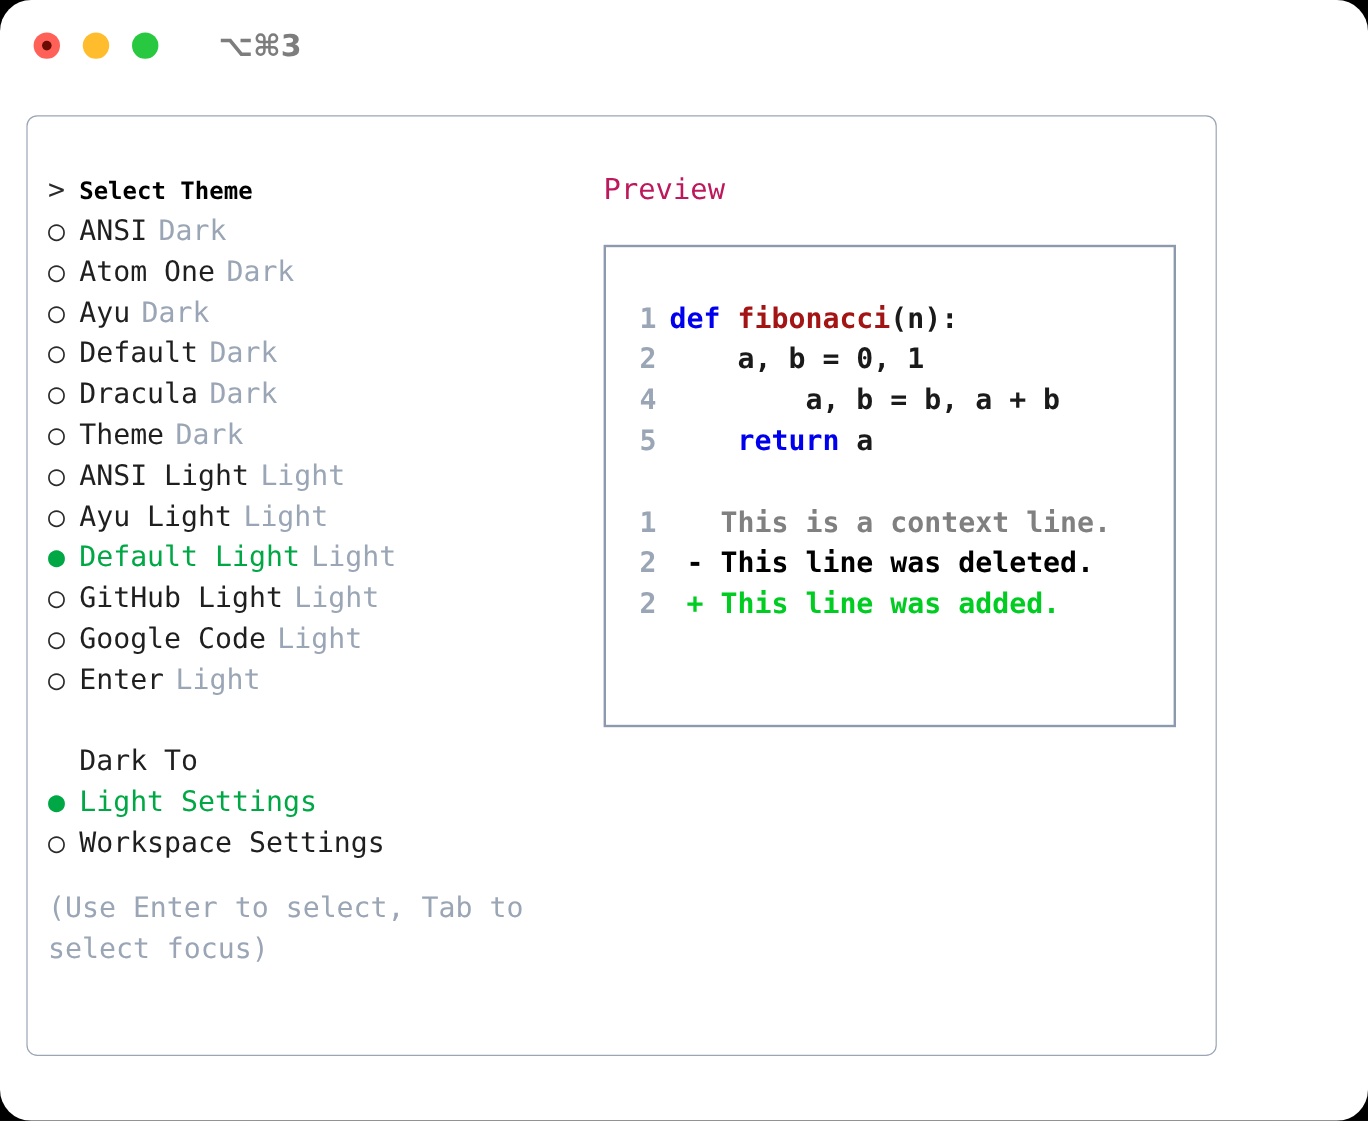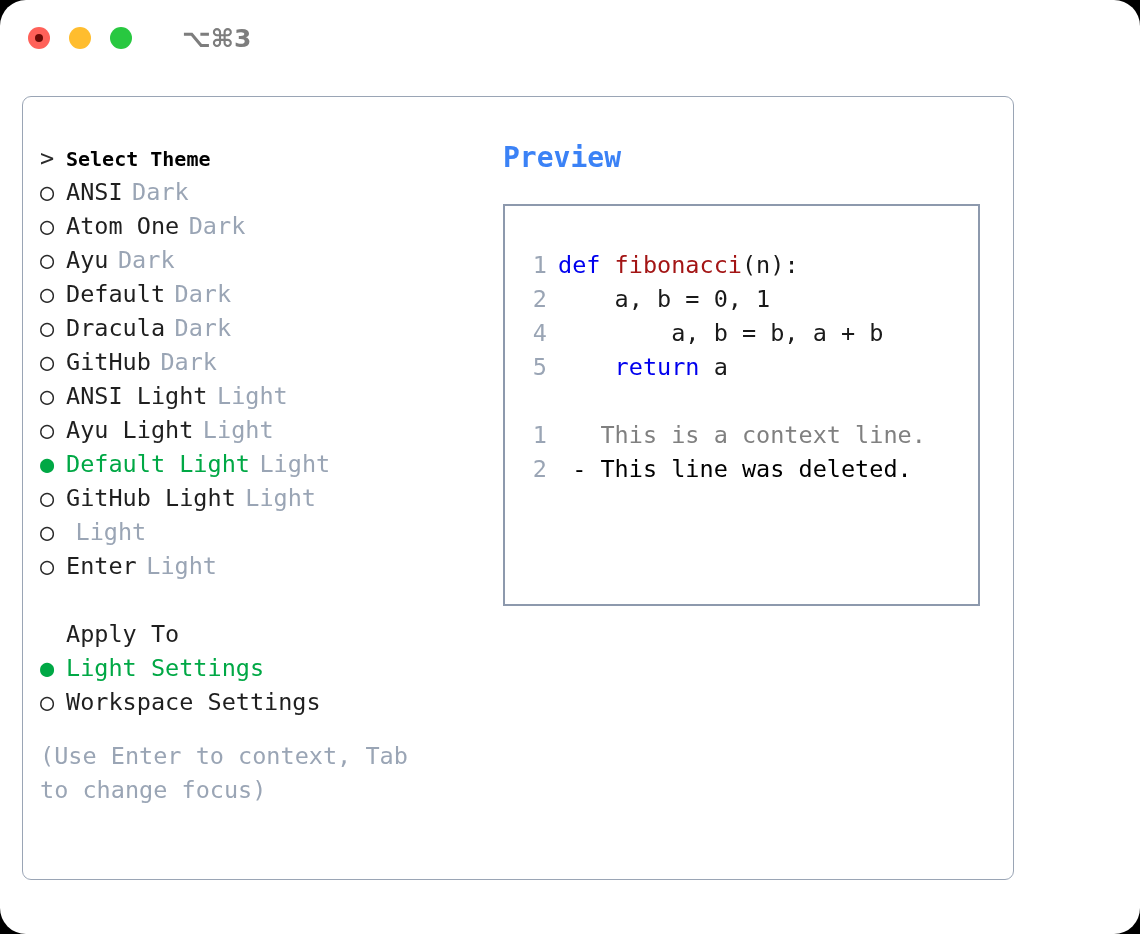--- a/index.html
+++ b/index.html
@@ -139,40 +139,41 @@
     width: 410px;
   }
 
   
   .right-col {
     flex: 1;
     padding-left: 10px;
     box-sizing: border-box;
   }
   .preview-title {
-    font-size: 28px;
-    font-weight: bold;
-    color: #3b82f6;
+    font-size: 24px;
+    font-weight: normal;
+    color: #be185d;
     line-height: 34px;
     margin-bottom: 9px;
   }
   .preview-box {
     margin-top: 29px;
     width: 477px;
     height: 402px;
     box-sizing: border-box;
     border: 2px solid #8d99ad;
     background: #ffffff;
     padding: 42px 0 0 18px;
   }
   .code-line {
     font-size: 23.5px;
     line-height: 34px;
     white-space: pre;
     color: #1a1a1a;
+    font-weight: bold;
   }
   .ln {
     color: #9aa5b5;
     display: inline-block;
     width: 24px;
     text-align: right;
     margin-right: 11px;
   }
   .kw   { color: #0000ee; }
   .fn   { color: #a31515; }
@@ -205,56 +206,57 @@
           <span class="marker">&gt;</span>
           <span class="label">Select Theme</span>
         </div>
 
         <div id="theme-list">
             <div class="row"><span class="marker">○</span><span class="label">ANSI</span><span class="suffix">Dark</span></div>
             <div class="row"><span class="marker">○</span><span class="label">Atom One</span><span class="suffix">Dark</span></div>
             <div class="row"><span class="marker">○</span><span class="label">Ayu</span><span class="suffix">Dark</span></div>
             <div class="row"><span class="marker">○</span><span class="label">Default</span><span class="suffix">Dark</span></div>
             <div class="row"><span class="marker">○</span><span class="label">Dracula</span><span class="suffix">Dark</span></div>
-            <div class="row"><span class="marker">○</span><span class="label">GitHub</span><span class="suffix">Dark</span></div>
+            <div class="row"><span class="marker">○</span><span class="label">Theme</span><span class="suffix">Dark</span></div>
             <div class="row"><span class="marker">○</span><span class="label">ANSI Light</span><span class="suffix">Light</span></div>
             <div class="row"><span class="marker">○</span><span class="label">Ayu Light</span><span class="suffix">Light</span></div>
             <div class="row"><span class="marker sel">●</span><span class="label sel">Default Light</span><span class="suffix">Light</span></div>
             <div class="row"><span class="marker">○</span><span class="label">GitHub Light</span><span class="suffix">Light</span></div>
-            <div class="row"><span class="marker">○</span><span class="suffix">Light</span></div>
+            <div class="row"><span class="marker">○</span><span class="label">Google Code</span><span class="suffix">Light</span></div>
             <div class="row"><span class="marker">○</span><span class="label">Enter</span><span class="suffix">Light</span></div>
           </div>
 
         <div class="spacer"></div>
 
         <div class="row section">
           <span class="marker blank">○</span>
-          <span class="label">Apply To</span>
+          <span class="label">Dark To</span>
         </div>
 
         <div id="apply-list">
             <div class="row"><span class="marker sel">●</span><span class="label sel">Light Settings</span></div>
             <div class="row"><span class="marker">○</span><span class="label">Workspace Settings</span></div>
           </div>
 
-        <div class="hint">(Use Enter to context, Tab to change focus)</div>
+        <div class="hint">(Use Enter to select, Tab to select focus)</div>
       </div>
 
       <div class="right-col">
         <div class="preview-title">Preview</div>
         <div class="preview-box">
           <div id="code-block">
               <div class="code-line"><span class="ln">1</span><span class="kw">def </span><span class="fn">fibonacci</span><span class="plain">(n):</span></div>
               <div class="code-line"><span class="ln">2</span><span class="plain">    a, b = 0, 1</span></div>
               <div class="code-line"><span class="ln">4</span><span class="plain">        a, b = b, a + b</span></div>
               <div class="code-line"><span class="ln">5</span><span class="plain">    </span><span class="kw">return</span><span class="plain"> a</span></div>
             </div>
           <div class="blank-line"></div>
           <div id="diff-block">
               <div class="code-line"><span class="ln">1</span><span class="ctx">   This is a context line.</span></div>
               <div class="code-line"><span class="ln">2</span><span class="del"> - This line was deleted.</span></div>
+              <div class="code-line"><span class="ln">2</span><span class="add"> + This line was added.</span></div>
             </div>
         </div>
       </div>
 
     </div>
   </div>
 </div>
 
 </body></html>

